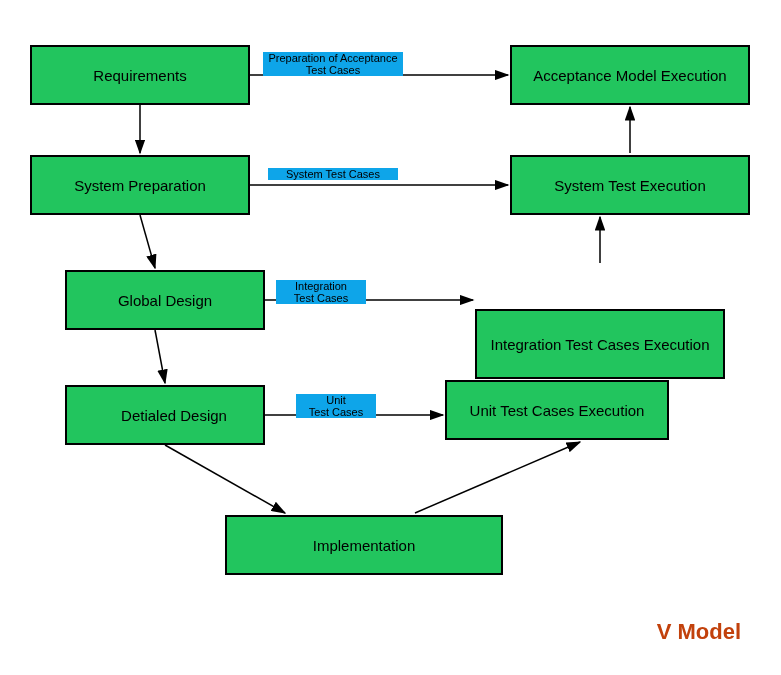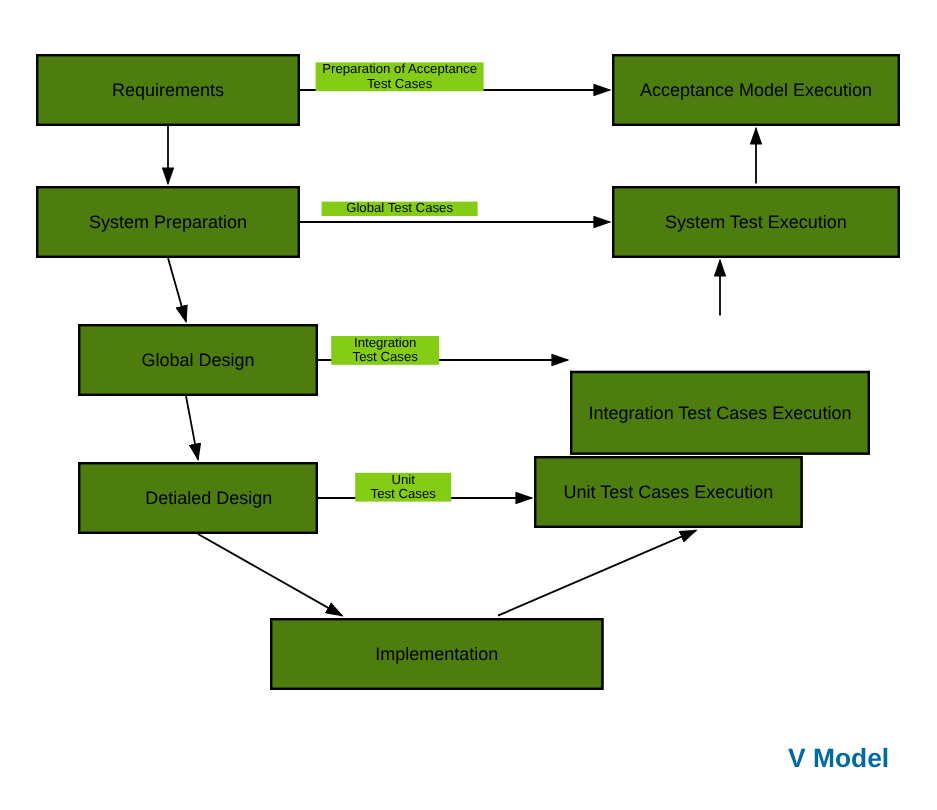--- a/index.html
+++ b/index.html
@@ -19,39 +19,39 @@
     svg#connections {
       position: absolute;
       top: 0; left: 0;
       width: 781px;
       height: 675px;
       pointer-events: none;
     }
     .box {
       position: absolute;
       border: 2px solid #000;
-      background: #4d7c0f;
+      background: #22c55e;
       display: flex;
       align-items: center;
       justify-content: center;
       text-align: center;
       font-size: 15px;
       font-weight: normal;
     }
     .label {
       position: absolute;
       font-size: 11px;
       text-align: center;
-      background: #84cc16;
+      background: #0ea5e9;
     }
     .v-model-label {
       position: absolute;
       font-size: 22px;
       font-weight: bold;
-      color: #0369a1;
+      color: #c2410c;
     }
   </style>
 </head>
 <body>
 
 <div id="diagram">
   <svg id="connections" xmlns="http://www.w3.org/2000/svg">
     <defs>
       <marker id="arrowhead" markerWidth="10" markerHeight="7" refX="9" refY="3.5" orient="auto">
         <polygon points="0 0, 10 3.5, 0 7" fill="#000"></polygon>
@@ -121,21 +121,21 @@
   <div class="box" style="left:225px; top:515px; width:278px; height:60px;">
     <span>Implementation</span>
   </div>
 
   <div class="label" style="left:263px; top:52px; width:140px;">
     <span>Preparation of Acceptance
 Test Cases</span>
   </div>
 
   <div class="label" style="left:268px; top:168px; width:130px;">
-    <span>Global Test Cases</span>
+    <span>System Test Cases</span>
   </div>
 
   <div class="label" style="left:276px; top:280px; width:90px;">
     <span>Integration<br>Test Cases</span>
   </div>
 
   <div class="label" style="left:296px; top:394px; width:80px;">
     <span>Unit<br>Test Cases</span>
   </div>
 

